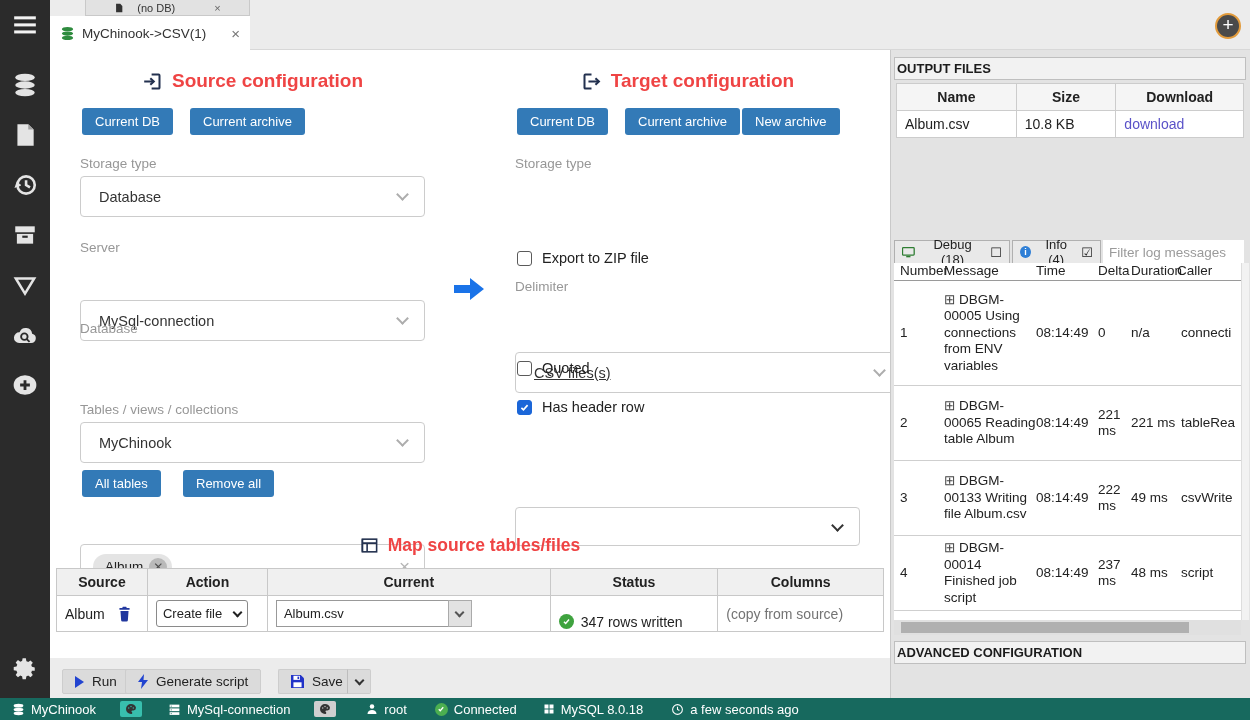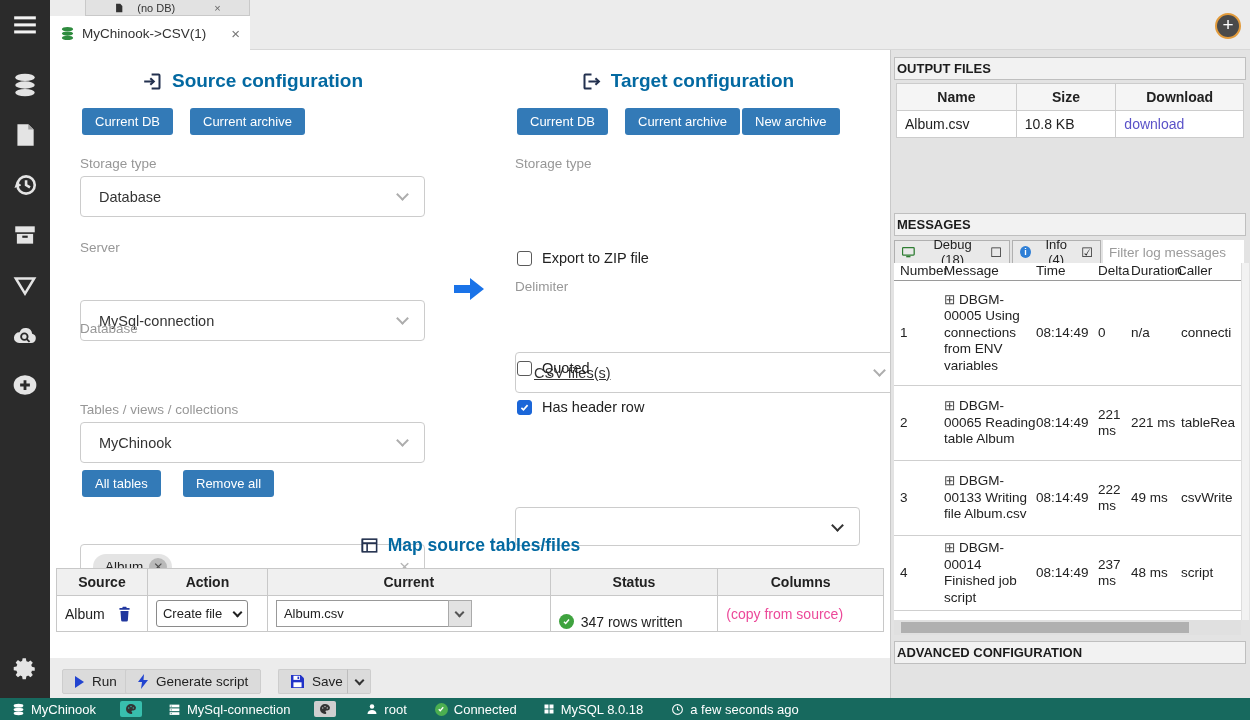--- a/index.html
+++ b/index.html
@@ -17,21 +17,21 @@
   #tab-group { position:absolute; left:35px; top:0; width:165px; height:16px; background:#e2e2e2; border:1px solid #c9c9c9; border-top:none;
     display:flex; align-items:center; justify-content:center; gap:13px; font-size:11px; color:#333; }
   #tab-group .x { margin-left:26px; color:#666; font-size:11px; }
   #tab-active { position:absolute; left:0; top:16px; width:200px; height:34px; background:#fff; display:flex; align-items:center; gap:7px; padding:0 10px; font-size:13.5px; color:#333; }
   #tab-active .x { margin-left:auto; color:#777; font-size:15px; }
   #plus-btn { position:absolute; right:9px; top:13px; width:26px; height:26px; border-radius:50%; background:#4a4a4a; border:2px solid #e29b3c;
     color:#fff; font-size:19px; line-height:20px; text-align:center; }
 
   
   #card { position:absolute; left:50px; top:50px; width:840px; height:608px; background:#fff; }
-  .sec-title { display:flex; align-items:center; justify-content:center; gap:9px; font-size:19px; font-weight:700; color:#0369a1; }
+  .sec-title { display:flex; align-items:center; justify-content:center; gap:9px; font-size:19px; font-weight:700; color:#ef4444; }
   .sec-title svg { width:21px; height:21px; }
   .btn-blue { background:#337ab7; color:#fff; border:none; border-radius:3px; height:27px; padding:0 13px; font-size:13px; font-family:inherit; display:inline-flex; align-items:center; }
   .lbl { font-size:13.5px; color:#979797; }
   .sel { position:relative; height:41px; border:1px solid #ccc; border-radius:4px; background:#fff; display:flex; align-items:center; padding:0 18px; font-size:14.5px; color:#333; }
   .chev { width:9px; height:9px; border-right:2px solid #adadad; border-bottom:2px solid #adadad; transform:rotate(45deg); position:absolute; right:17px; top:13px; }
   .chev.dark { border-color:#333; }
   .ckrow { display:flex; align-items:center; gap:10px; font-size:14.5px; color:#222; }
   .ck { width:15px; height:15px; border:1.6px solid #5a5a5a; border-radius:3px; background:#fff; flex:none; }
   .ck.on { background:#1b66d8; border-color:#1b66d8; display:flex; align-items:center; justify-content:center; }
   .chip { display:inline-flex; align-items:center; gap:6px; background:#e4e4e4; border-radius:13px; height:26px; padding:0 5px 0 12px; font-size:13.5px; color:#222; }
@@ -40,21 +40,21 @@
   
   #map-table { position:absolute; left:6px; top:518px; width:828px; border-collapse:collapse; font-size:14px; }
   #map-table th { background:#f0f0f0; border:1px solid #c8c8c8; font-weight:700; height:27px; }
   #map-table td { border:1px solid #c8c8c8; height:36px; padding:0 8px; background:#fff; }
   .mini-select { display:inline-flex; align-items:center; justify-content:space-between; width:92px; height:27px; border:1px solid #8a8a8a; border-radius:3px; background:#fff; padding:0 6px; font-size:13px; }
   .mini-chev { width:7px; height:7px; border-right:2px solid #222; border-bottom:2px solid #222; transform:rotate(45deg); margin-top:-3px; }
   .combo { display:inline-flex; height:27px; }
   .combo input { width:172px; height:27px; border:1px solid #999; border-right:none; padding:0 7px; font-size:13px; font-family:inherit; color:#222; }
   .combo .drop { width:24px; height:27px; background:#e2e2e2; border:1px solid #aaa; display:flex; align-items:center; justify-content:center; }
   .okdot { width:15px; height:15px; border-radius:50%; background:#3fa33f; display:inline-flex; align-items:center; justify-content:center; flex:none; }
-  a.link { color:#ec4899; text-decoration:none; }
+  a.link { color:#737373; text-decoration:none; }
   a.dlink { color:#5a52c8; text-decoration:none; }
 
   
   #toolbar { position:absolute; left:50px; top:658px; width:840px; height:40px; background:#ececec; }
   .tbtn { position:absolute; top:11px; height:25px; background:#dbdbdb; border:1px solid #cdcdcd; border-radius:2px; color:#222; font-size:13.5px; font-family:inherit; display:flex; align-items:center; gap:8px; padding:0 12px; }
 
   
   #rpanel { position:absolute; left:890px; top:50px; width:360px; height:648px; background:#e3e3e3; border-left:1px solid #c9c9c9; }
   .phead { position:absolute; left:3px; width:352px; height:23px; background:#f2f2f2; border:1px solid #bfbfbf; font-weight:700; font-size:13px; color:#1c1c1c; line-height:21px; padding-left:2px; }
   #files-table { position:absolute; left:5px; top:33px; width:348px; border-collapse:collapse; font-size:14px; background:#fff;border-radius:11px; }
@@ -349,21 +349,20 @@
       <th style="width:128px">Download</th>
     </tr>
     <tr>
       <td>Album.csv</td>
       <td>10.8 KB</td>
       <td><a class="dlink" href="#">download</a></td>
     </tr>
   </tbody>
     </table>
 
-  <div class="phead" style="top:163px;">MESSAGES</div>
 
   <button class="logbtn" style="left:3px; width:116px;">
     <svg width="13" height="11" viewBox="0 0 24 20">
         <rect x="1" y="1" width="22" height="14" rx="1.5" fill="none" stroke="#2e7d32" stroke-width="2.4"></rect>
         <rect x="8" y="16.5" width="8" height="2.6" fill="#2e7d32"></rect>
       </svg>
     <span>Debug (18)</span>
     <span style="font-size:13px;">☐</span>
   </button>
   <button class="logbtn" style="left:121px; width:89px;">

